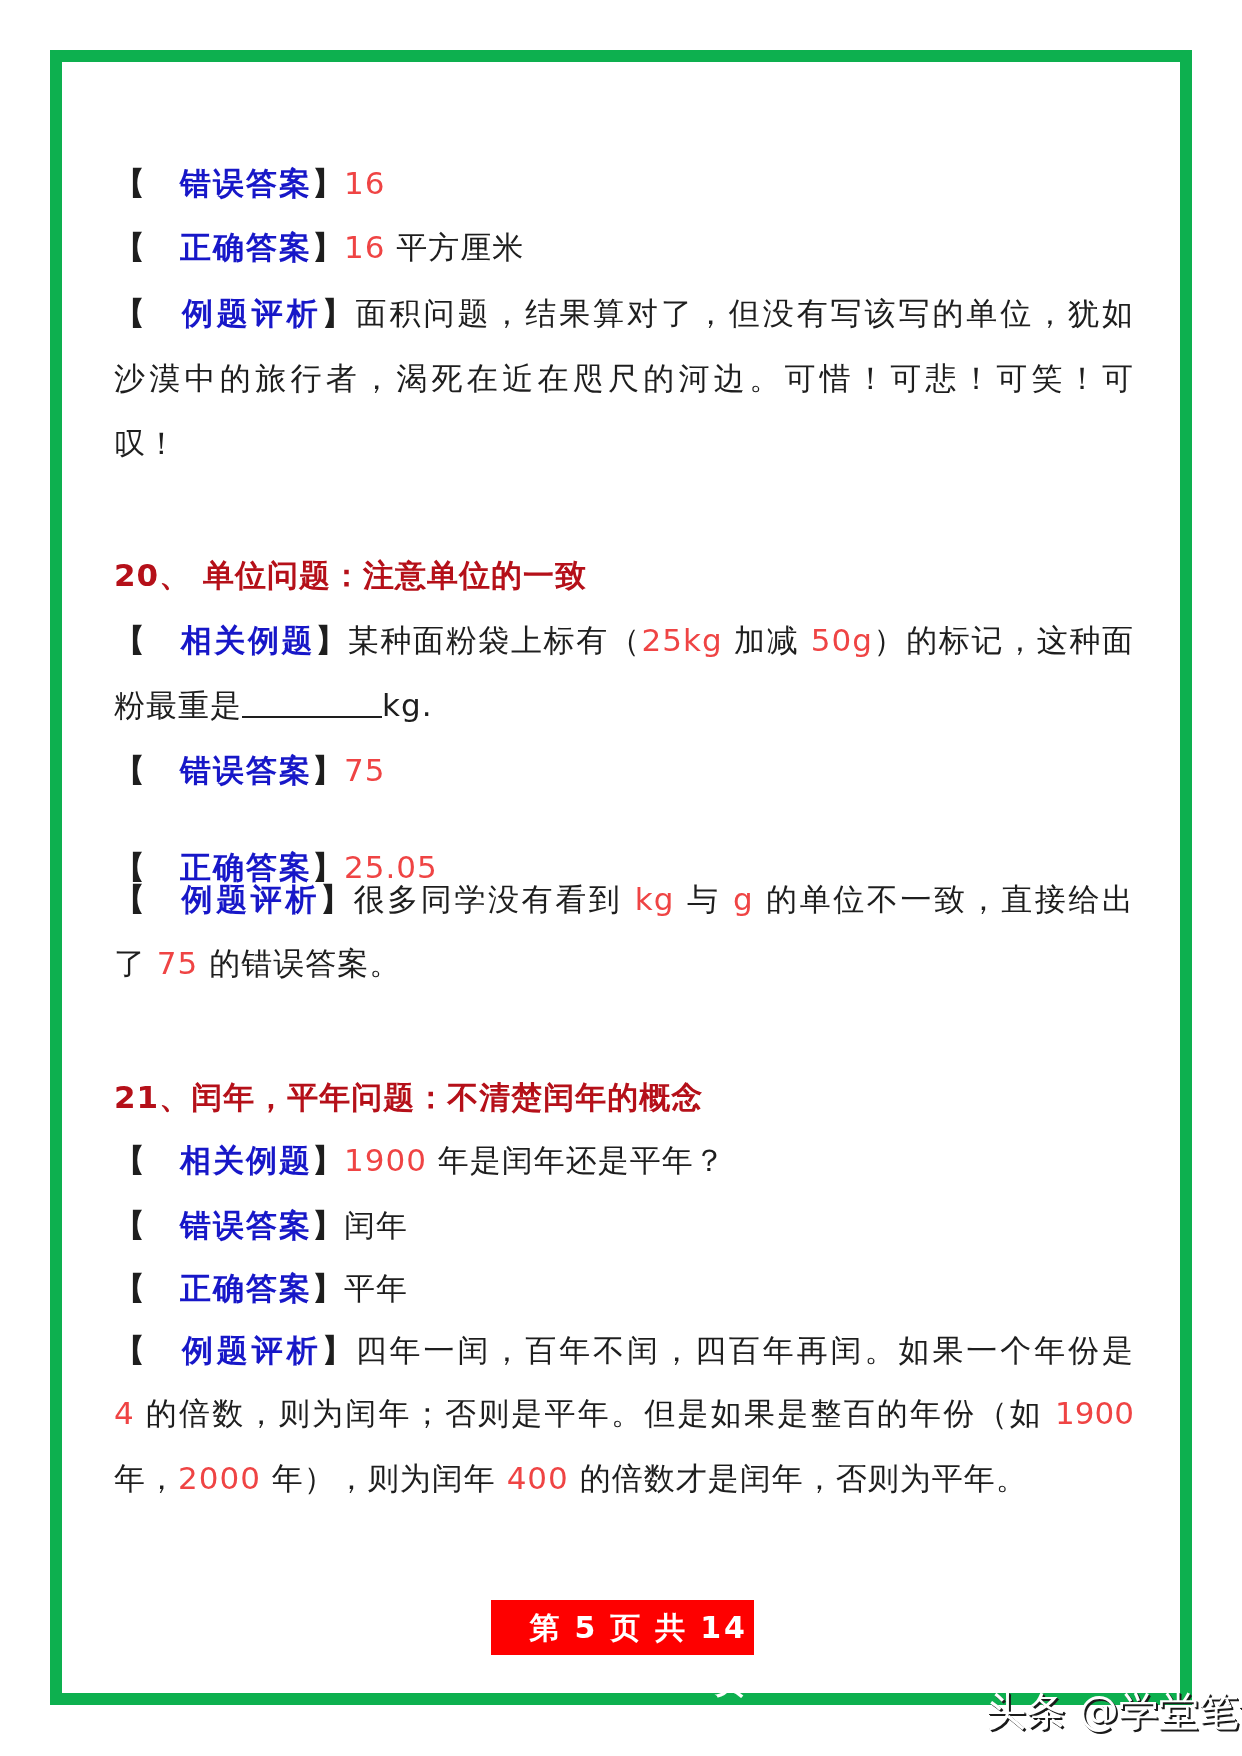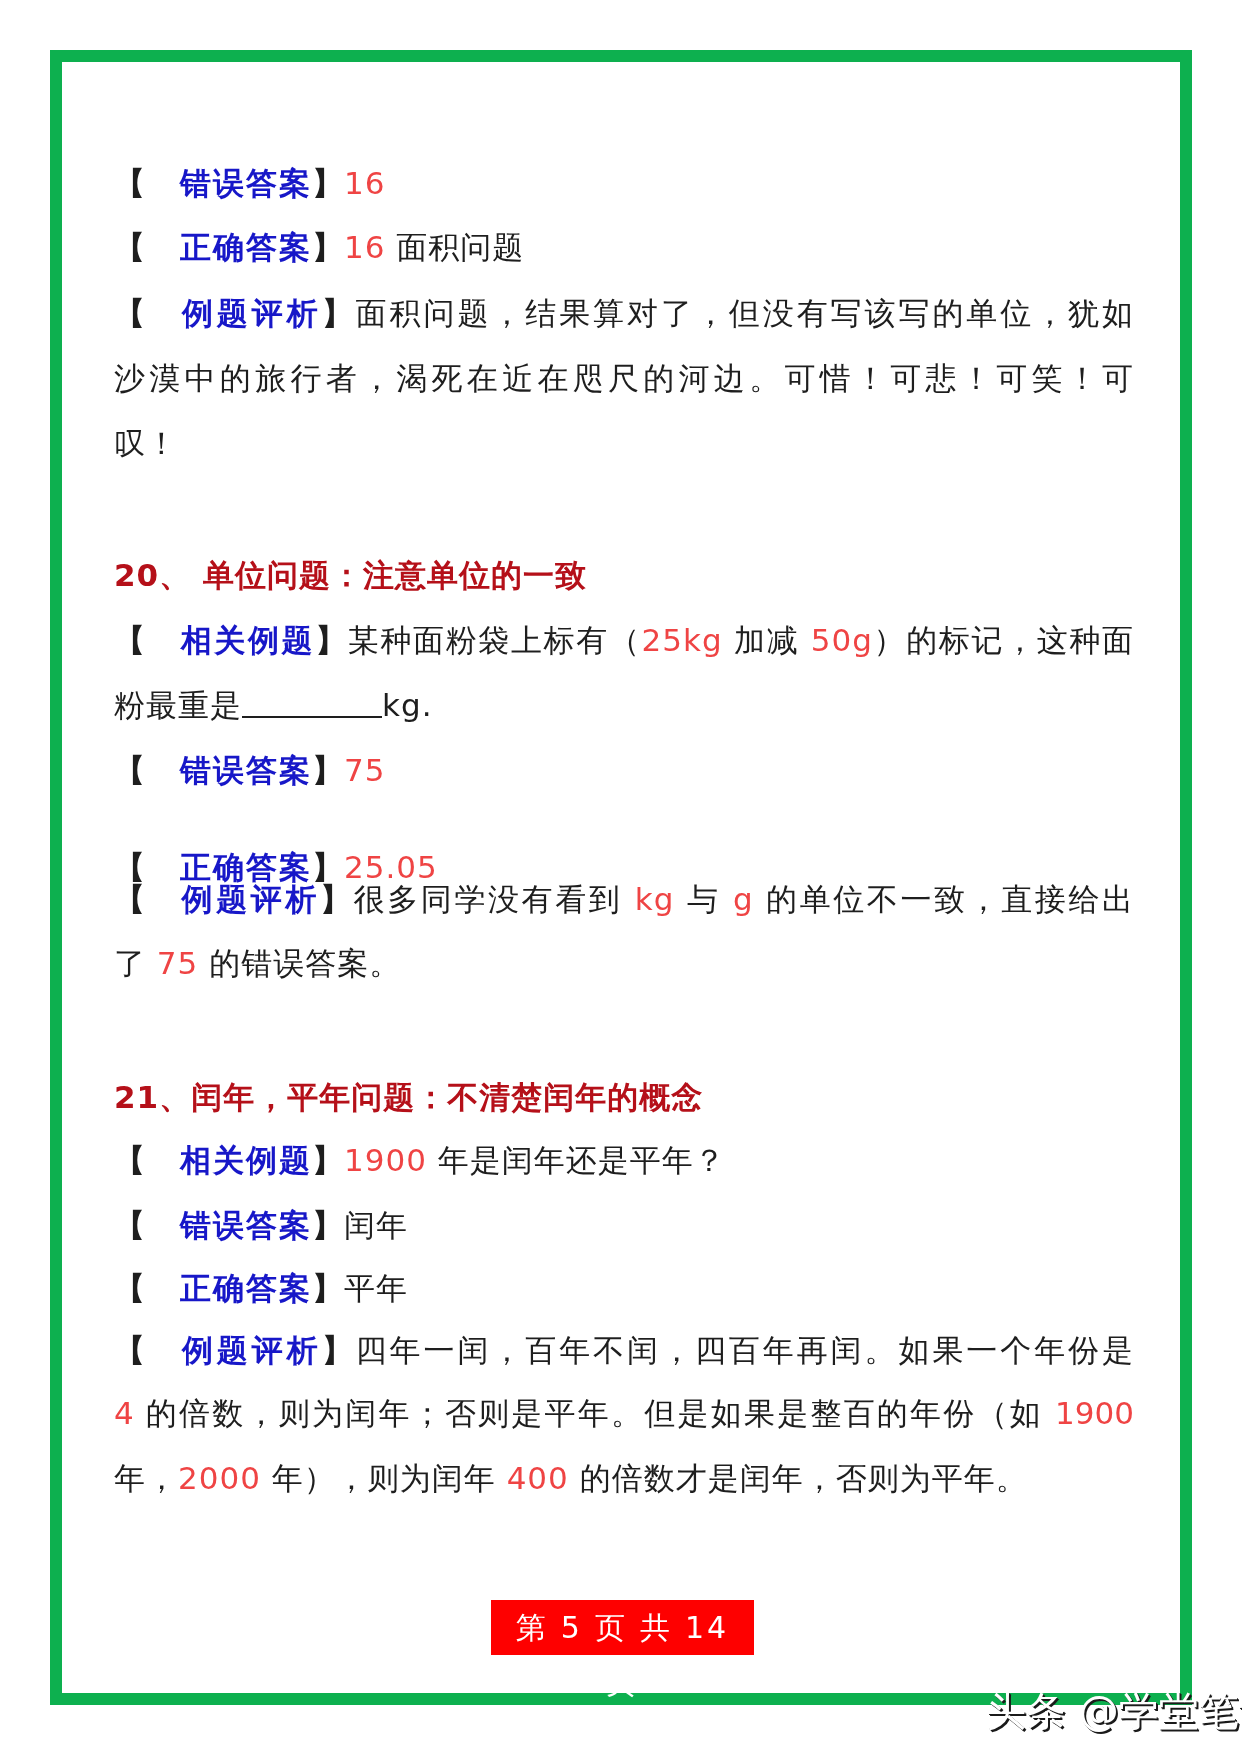--- a/index.html
+++ b/index.html
@@ -22,42 +22,42 @@
   }
   .line.justify { text-align: justify; text-align-last: justify; }
   .br { color: #1e1e1e; font-weight: bold; }
   .lbl { color: #1717c8; font-weight: bold; letter-spacing: 2px; margin-left: 34px; }
   .red { color: #ef4444; }
   .heading { color: #b51019; font-weight: bold; }
   .heading .num { font-weight: bold; }
   .blank { display: inline-block; width: 140px; border-bottom: 2px solid #1e1e1e; height: 30px; vertical-align: -2px; }
   .page-badge {
     position: absolute; left: 491px; top: 1600px; width: 263px; height: 55px;
-    background: #fe0000; color: #ffffff; font-weight: normal;
-    font-size: 30px; line-height: 55px; text-align: center; letter-spacing: 3px;
+    background: #fe0000; color: #ffffff; font-weight: bold;
+    font-size: 30px; line-height: 55px; text-align: right; letter-spacing: 3px;
     font-family: "DejaVu Sans", sans-serif;
   }
   .page-badge span { margin: 0 6px; }
   .watermark {
     position: absolute; left: 986px; top: 1693px; height: 36px; line-height: 36px;
     font-size: 40px; color: #ffffff; white-space: nowrap;
     text-shadow: 2px 2px 0 #1a1a1a, 1px 1px 0 #1a1a1a;
     font-family: "DejaVu Sans", sans-serif;
   }
 </style>
 </head>
 <body>
 
 <div class="frame"></div>
 
 <div class="line" style="top:160px">
   <span class="br">【</span><span class="lbl">错误答案</span><span class="br">】</span><span class="red">16</span>
 </div>
 <div class="line" style="top:224px">
-  <span class="br">【</span><span class="lbl">正确答案</span><span class="br">】</span><span class="red">16</span><span> 面积问题</span>
+  <span class="br">【</span><span class="lbl">正确答案</span><span class="br">】</span><span class="red">16</span><span> 平方厘米</span>
 </div>
 <div class="line justify" style="top:290px">
   <span class="br">【</span><span class="lbl">例题评析</span><span class="br">】</span><span>面积问题，结果算对了，但没有写该写的单位，犹如</span>
 </div>
 <div class="line justify" style="top:355px">
   <span>沙漠中的旅行者，渴死在近在咫尺的河边。可惜！可悲！可笑！可</span>
 </div>
 <div class="line" style="top:420px">
   <span>叹！</span>
 </div>

